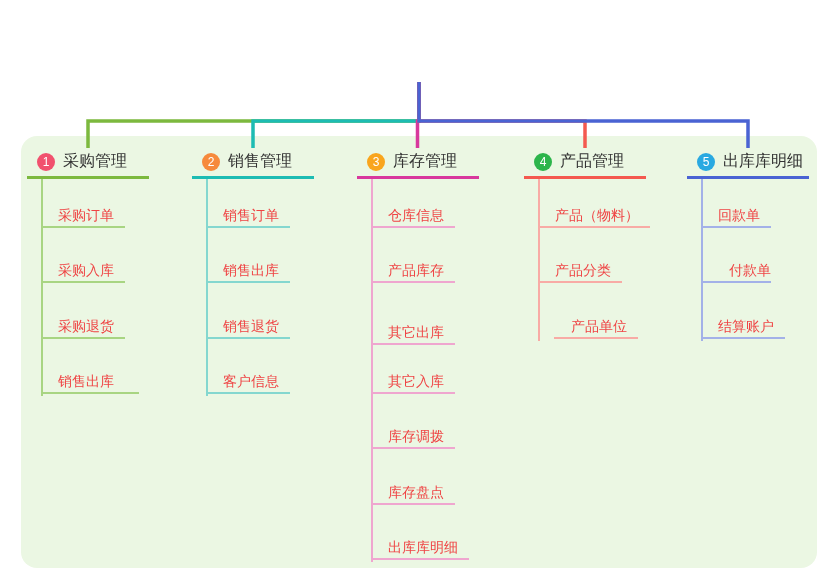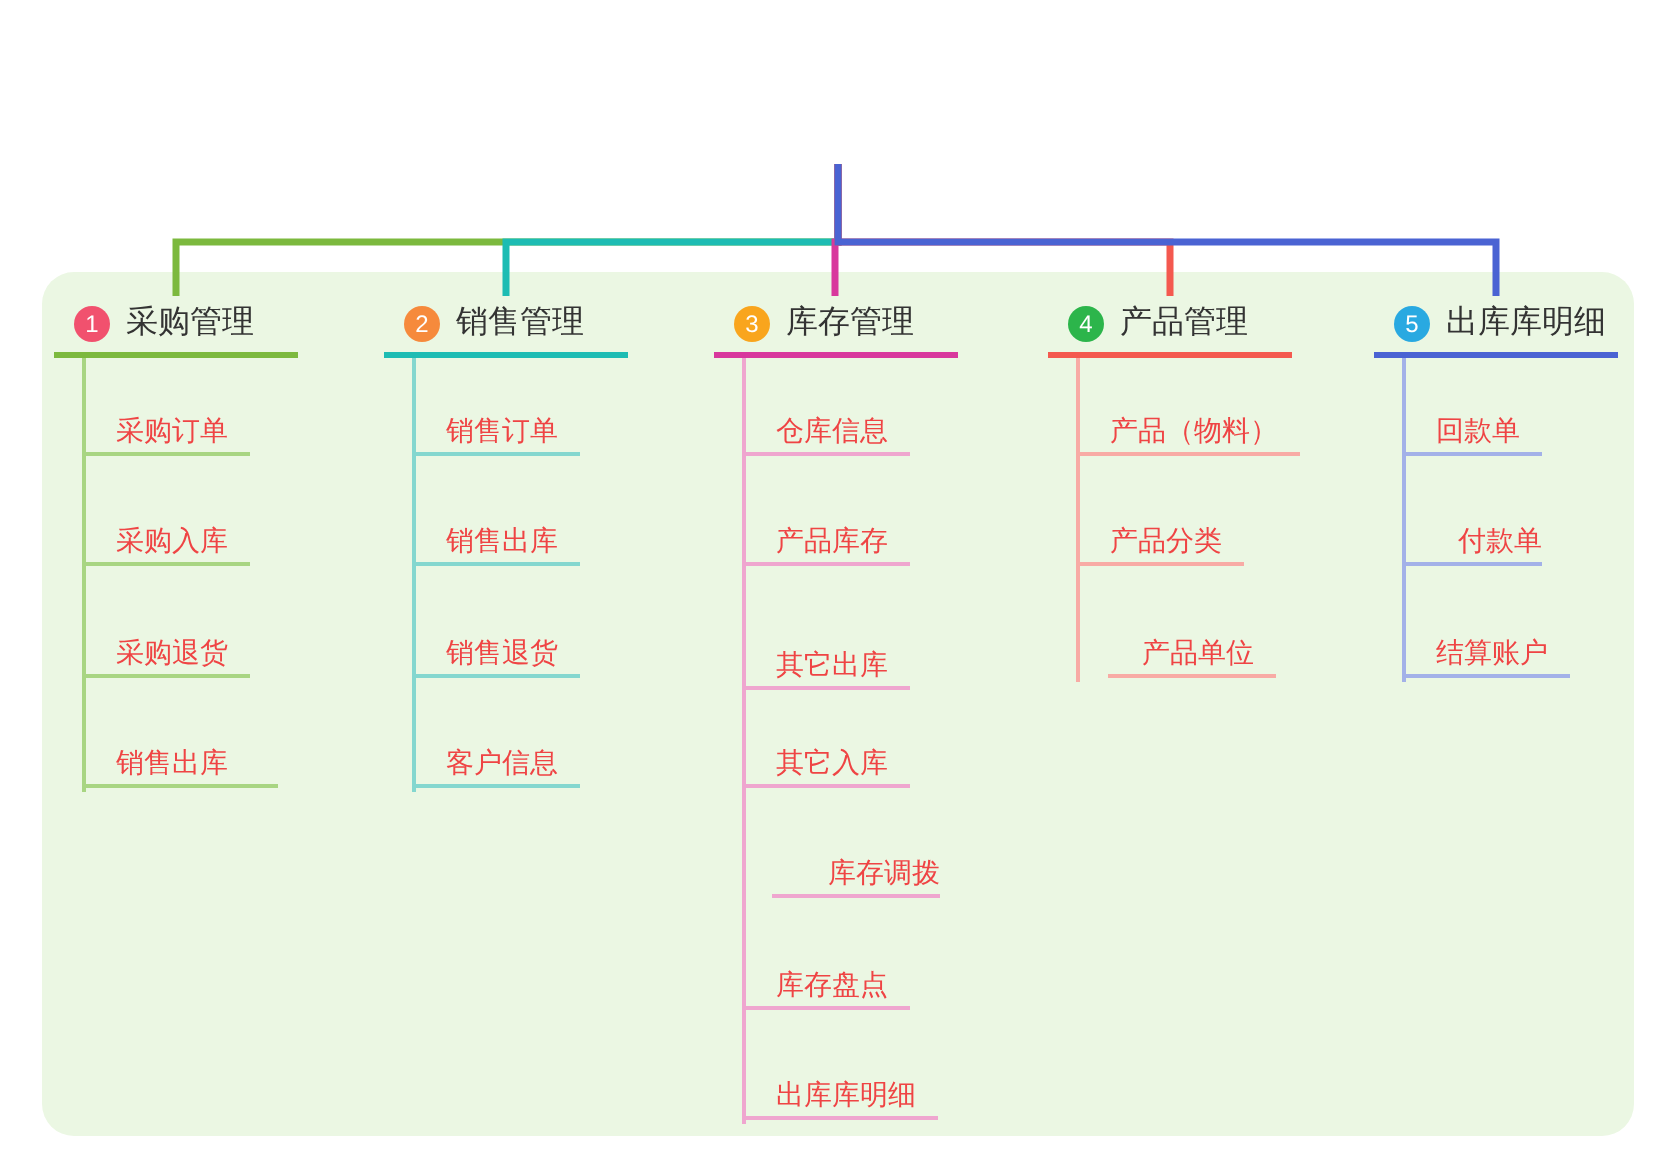--- a/index.html
+++ b/index.html
@@ -72,21 +72,21 @@
       <div class="child" style="left: 206px; top: 367.9px; width: 84px; border-bottom-color: rgb(132, 215, 207);">客户信息</div>
       <div class="branch-label" style="left: 357px; top: 147px; border-bottom-color: rgb(216, 56, 157);">
         <span class="badge" style="background: rgb(249, 165, 29);">3</span>
         <span class="blabel">库存管理</span>
       </div>
       <div class="vline" style="left: 371px; top: 178.5px; height: 383.3px; background: rgb(239, 166, 207);"></div>
       <div class="child" style="left: 371px; top: 202px; width: 84px; border-bottom-color: rgb(239, 166, 207);">仓库信息</div>
       <div class="child" style="left: 371px; top: 257.3px; width: 84px; border-bottom-color: rgb(239, 166, 207);">产品库存</div>
       <div class="child" style="left: 371px; top: 319px; width: 84px; border-bottom-color: rgb(239, 166, 207);">其它出库</div>
       <div class="child" style="left: 371px; top: 367.9px; width: 84px; border-bottom-color: rgb(239, 166, 207);">其它入库</div>
-      <div class="child" style="left: 386px; top: 423.2px; width: 84px; border-bottom-color: rgb(239, 166, 207); text-align: right;">库存调拨</div>
+      <div class="child" style="left: 371px; top: 423.2px; width: 84px; border-bottom-color: rgb(239, 166, 207);">库存调拨</div>
       <div class="child" style="left: 371px; top: 478.5px; width: 84px; border-bottom-color: rgb(239, 166, 207);">库存盘点</div>
       <div class="child" style="left: 371px; top: 533.8px; width: 98px; border-bottom-color: rgb(239, 166, 207);">出库库明细</div>
       <div class="branch-label" style="left: 524px; top: 147px; border-bottom-color: rgb(244, 89, 79);">
         <span class="badge" style="background: rgb(44, 181, 75);">4</span>
         <span class="blabel">产品管理</span>
       </div>
       <div class="vline" style="left: 538px; top: 178.5px; height: 162.1px; background: rgb(248, 171, 165);"></div>
       <div class="child" style="left: 538px; top: 202px; width: 112px; border-bottom-color: rgb(248, 171, 165);">产品（物料）</div>
       <div class="child" style="left: 538px; top: 257.3px; width: 84px; border-bottom-color: rgb(248, 171, 165);">产品分类</div>
       <div class="child" style="left: 554px; top: 312.6px; width: 84px; border-bottom-color: rgb(248, 171, 165);">产品单位</div>

